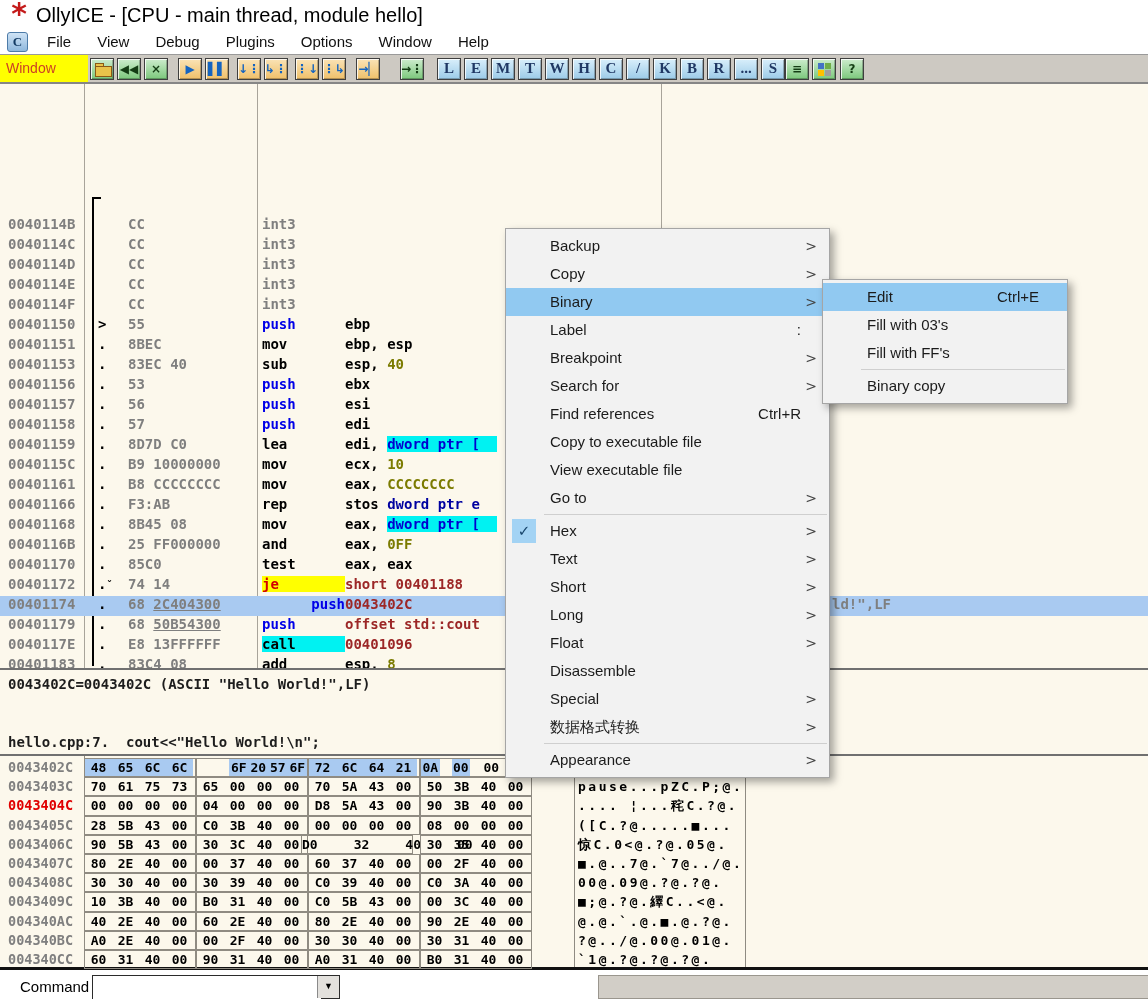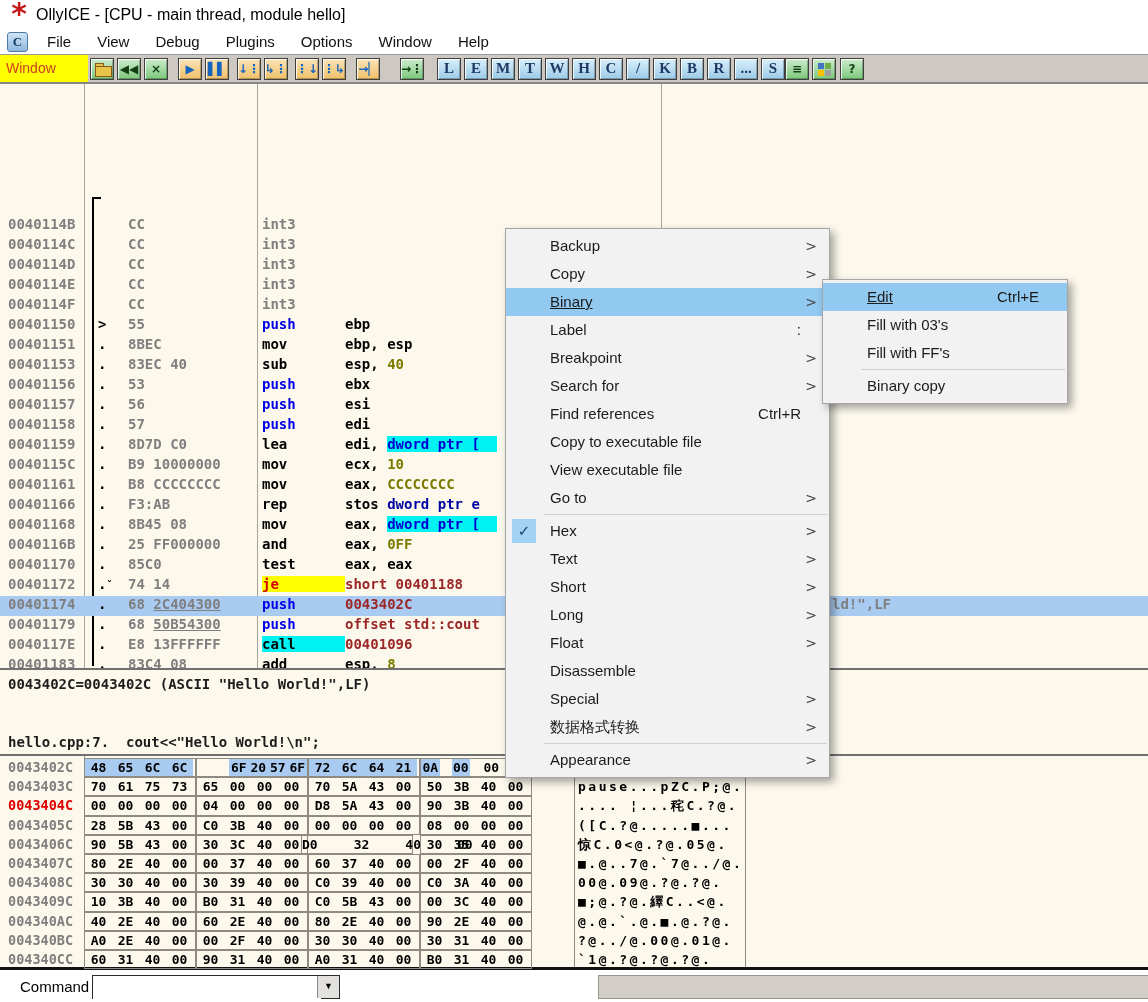--- a/index.html
+++ b/index.html
@@ -1,21 +1,21 @@
 <!DOCTYPE html>
 <html><head>
 <meta charset="utf-8">
 <style>
   html,body{margin:0;padding:0;background:#fff;}
   .window{position:relative;width:1148px;height:1002px;background:#FFFFFF;overflow:hidden;
           font-family:"Liberation Sans","DejaVu Sans",sans-serif;}
   
   .titlebar{position:absolute;left:0;top:0;width:100%;height:30px;background:#fff;display:flex;align-items:center;}
   .app-icon{width:26px;height:24px;margin-left:6px;color:#C41A1A;font:bold 30px "DejaVu Sans",sans-serif;line-height:22px;text-align:center;}
-  .title-text{font-size:16px;color:#000;margin-left:4px;}
+  .title-text{font-size:20px;color:#000;margin-left:4px;}
   .menubar{position:absolute;left:0;top:30px;width:100%;height:24px;background:#fff;display:flex;align-items:center;}
   .doc-icon{width:19px;height:18px;margin:0 6px 0 7px;background:linear-gradient(#cfe3f5,#8fb8dd);border:1px solid #4d7ba8;border-radius:3px;
             color:#123a63;font:bold 13px "Liberation Serif",serif;text-align:center;line-height:17px;}
   .menubar-item{padding:0 13px;font-size:15px;color:#111;height:24px;line-height:24px;}
   .toolbar{position:absolute;left:0;top:54px;width:100%;height:28px;background:#CDC9C2;border-top:1px solid #9a9a9a;}
   .paused{position:absolute;left:0;top:0;width:88px;height:28px;background:#FFFF00;color:#CC4125;font-size:14px;line-height:26px;padding-left:6px;box-sizing:border-box;}
   .tbtn{position:absolute;top:3px;width:24px;height:22px;border:1px solid #3f3f3f;box-sizing:border-box;
         box-shadow:inset 1px 1px 0 rgba(255,255,255,.8), inset -1px -1px 0 rgba(0,0,0,.25);
         text-align:center;font:bold 12px "DejaVu Sans",sans-serif;line-height:20px;cursor:default;}
   .tb-green{background:linear-gradient(#cdeccd,#7cc87c);color:#143d14;}
@@ -23,21 +23,21 @@
   .tb-blue{background:linear-gradient(#d9effb,#9ccbe8);color:#203864;font:bold 15px "Liberation Serif",serif;line-height:19px;}
   .folder-shape{position:absolute;left:4px;top:7px;width:15px;height:9px;background:#e8c34a;border:1px solid #8a5a16;}
   .folder-tab{position:absolute;left:4px;top:4px;width:7px;height:3px;background:#e8c34a;border:1px solid #8a5a16;border-bottom:none;}
   .palette-grid{position:absolute;left:5px;top:4px;width:13px;height:13px;display:grid;grid-template-columns:6px 6px;grid-template-rows:6px 6px;gap:1px;}
   .palette-grid div{width:6px;height:6px;}
   
   .mono{font:bold 14px "DejaVu Sans Mono",monospace;white-space:pre;}
   .disasm{position:absolute;left:0;top:82px;width:1148px;height:586px;background:#FCF8EC;border-top:2px solid #868686;box-sizing:border-box;padding-top:20px;}
   .vdiv{position:absolute;top:0;bottom:0;width:1px;background:#a8a49a;}
   .drow{position:relative;height:20px;}
-  .drow.sel{background:#A9CAF1;}
+  .drow.sel{background:#A9CAF1;text-align:right;}
   .c-addr{position:absolute;left:8px;color:#7F7F7F;}
   .c-pfx{position:absolute;left:98px;color:#000;}
   .c-hex{position:absolute;left:128px;color:#7F7F7F;}
   .c-hex u{text-decoration:underline;}
   .c-ins{position:absolute;left:262px;}
   .mn{display:inline-block;width:83px;}
   .c-cmt{position:absolute;left:832px;color:#7F7F7F;}
   .s-gray{color:#7F7F7F;} .s-blue{color:#0000E8;} .s-k{color:#000;}
   .s-callhl{color:#000;background:#00F2F2;} .s-jr{color:#D40000;background:#FFFF00;} .s-jn{color:#000080;background:#FFFF00;}
   .g-k{color:#000;} .g-o{color:#7B7B00;} .g-a{color:#9C2727;} .g-m{color:#0000D0;background:#00F2F2;} .g-b2{color:#0000A0;}
@@ -51,21 +51,21 @@
   .dumprow{position:relative;height:19.2px;}
   .daddr{position:absolute;left:8px;color:#7F7F7F;font:bold 13.5px "DejaVu Sans Mono",monospace;line-height:19px;}
   .daddr.red{color:#E00000;}
   .bgroup{position:absolute;top:0;height:19.2px;width:112px;border:1px solid #8f8b82;box-sizing:border-box;display:flex;}
   .byte{width:27px;text-align:center;font:bold 13px "DejaVu Sans Mono",monospace;line-height:17px;color:#000;}
   .byte.sel{background:#A9CAF1;}
   .dascii{position:absolute;left:578px;color:#000;font:bold 13px "DejaVu Sans Mono",monospace;letter-spacing:2.5px;line-height:19px;white-space:pre;}
   
   .menu{position:absolute;background:#F2F2F2;border:1px solid #a5a5a5;box-shadow:4px 4px 8px rgba(0,0,0,.35);z-index:20;padding:3px 0;box-sizing:border-box;}
   .mi{position:relative;height:28px;line-height:28px;padding-left:44px;font-size:15px;color:#1b1b1b;}
-  .mi.hl{background:#91C9F1;text-decoration:underline;}
+  .mi.hl{background:#91C9F1;}
   .mi .arrow{position:absolute;right:12px;top:0;color:#444;font-size:14px;font-family:"DejaVu Sans",sans-serif;}
   .mi .shortcut{position:absolute;right:28px;top:0;color:#1b1b1b;font-size:15px;}
   .mi .chk{position:absolute;left:6px;top:2px;width:24px;height:24px;background:#A3D3F4;color:#17456b;text-align:center;line-height:24px;font-size:15px;}
   .msep{height:1px;background:#cfcfcf;margin:2px 2px 2px 38px;}
   
   .cmdbar{position:absolute;left:12px;top:972px;width:945px;height:30px;background:#fff;}
   .cmd-label{position:absolute;left:8px;top:6px;font-size:15px;color:#000;}
   .combo{position:absolute;left:80px;top:3px;width:248px;height:24px;background:#fff;border:1px solid #2b2b2b;box-sizing:border-box;}
   .combo-input{position:absolute;left:0;top:0;width:224px;height:22px;border:none;outline:none;font:13px "Liberation Sans",sans-serif;}
   .combo-btn{position:absolute;right:0;top:0;width:21px;height:22px;background:#E3E1DD;border-left:1px solid #8a8a8a;text-align:center;line-height:20px;font-size:9px;color:#000;}

